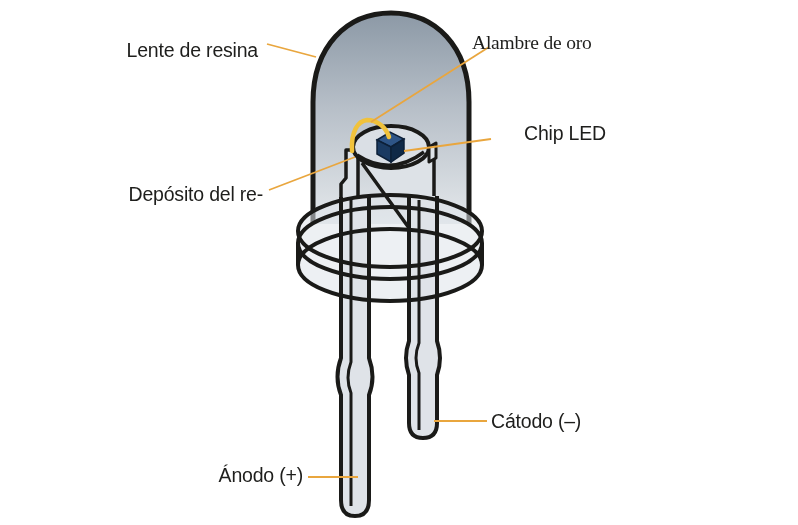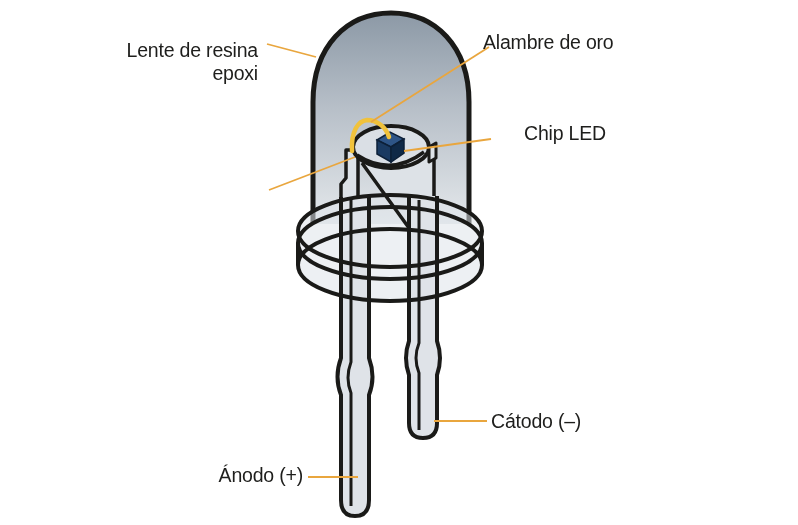--- a/index.html
+++ b/index.html
@@ -77,27 +77,27 @@
       <path d="M489,47 L371,122" stroke="#e9a63e"></path>
       <path d="M491,139 L404,151" stroke="#e9a63e"></path>
       <path d="M269,190 L355,157" stroke="#e9a63e"></path>
       <path d="M434,421 L487,421" stroke="#e9a63e"></path>
       <path d="M308,477 L358,477" stroke="#e9a63e"></path>
     </g>
   </svg>
 
   <div class="lbl right" style="right:540px; top:39px; line-height:23px;">
     <span class="ln">Lente de resina</span>
-    <span class="ln">epoxi</span>
   </div>
 
-  <div class="lbl" style="left:483px; top:31px;">Alambre de oro</div>
+  <div class="lbl" style="left:472px; top:31px;font-family:Liberation Serif, serif;">Alambre de oro</div>
 
   <div class="lbl" style="left:524px; top:122px;">Chip LED</div>
 
   <div class="lbl right" style="right:535px; top:179px; line-height:30px;">
+    <span class="ln">Depósito del re-</span>
   </div>
 
   <div class="lbl" style="left:491px; top:410px;">Cátodo (–)</div>
 
   <div class="lbl right" style="right:495px; top:464px;text-align:right;">Ánodo (+)</div>
 
 </div>
 
 </body></html>

